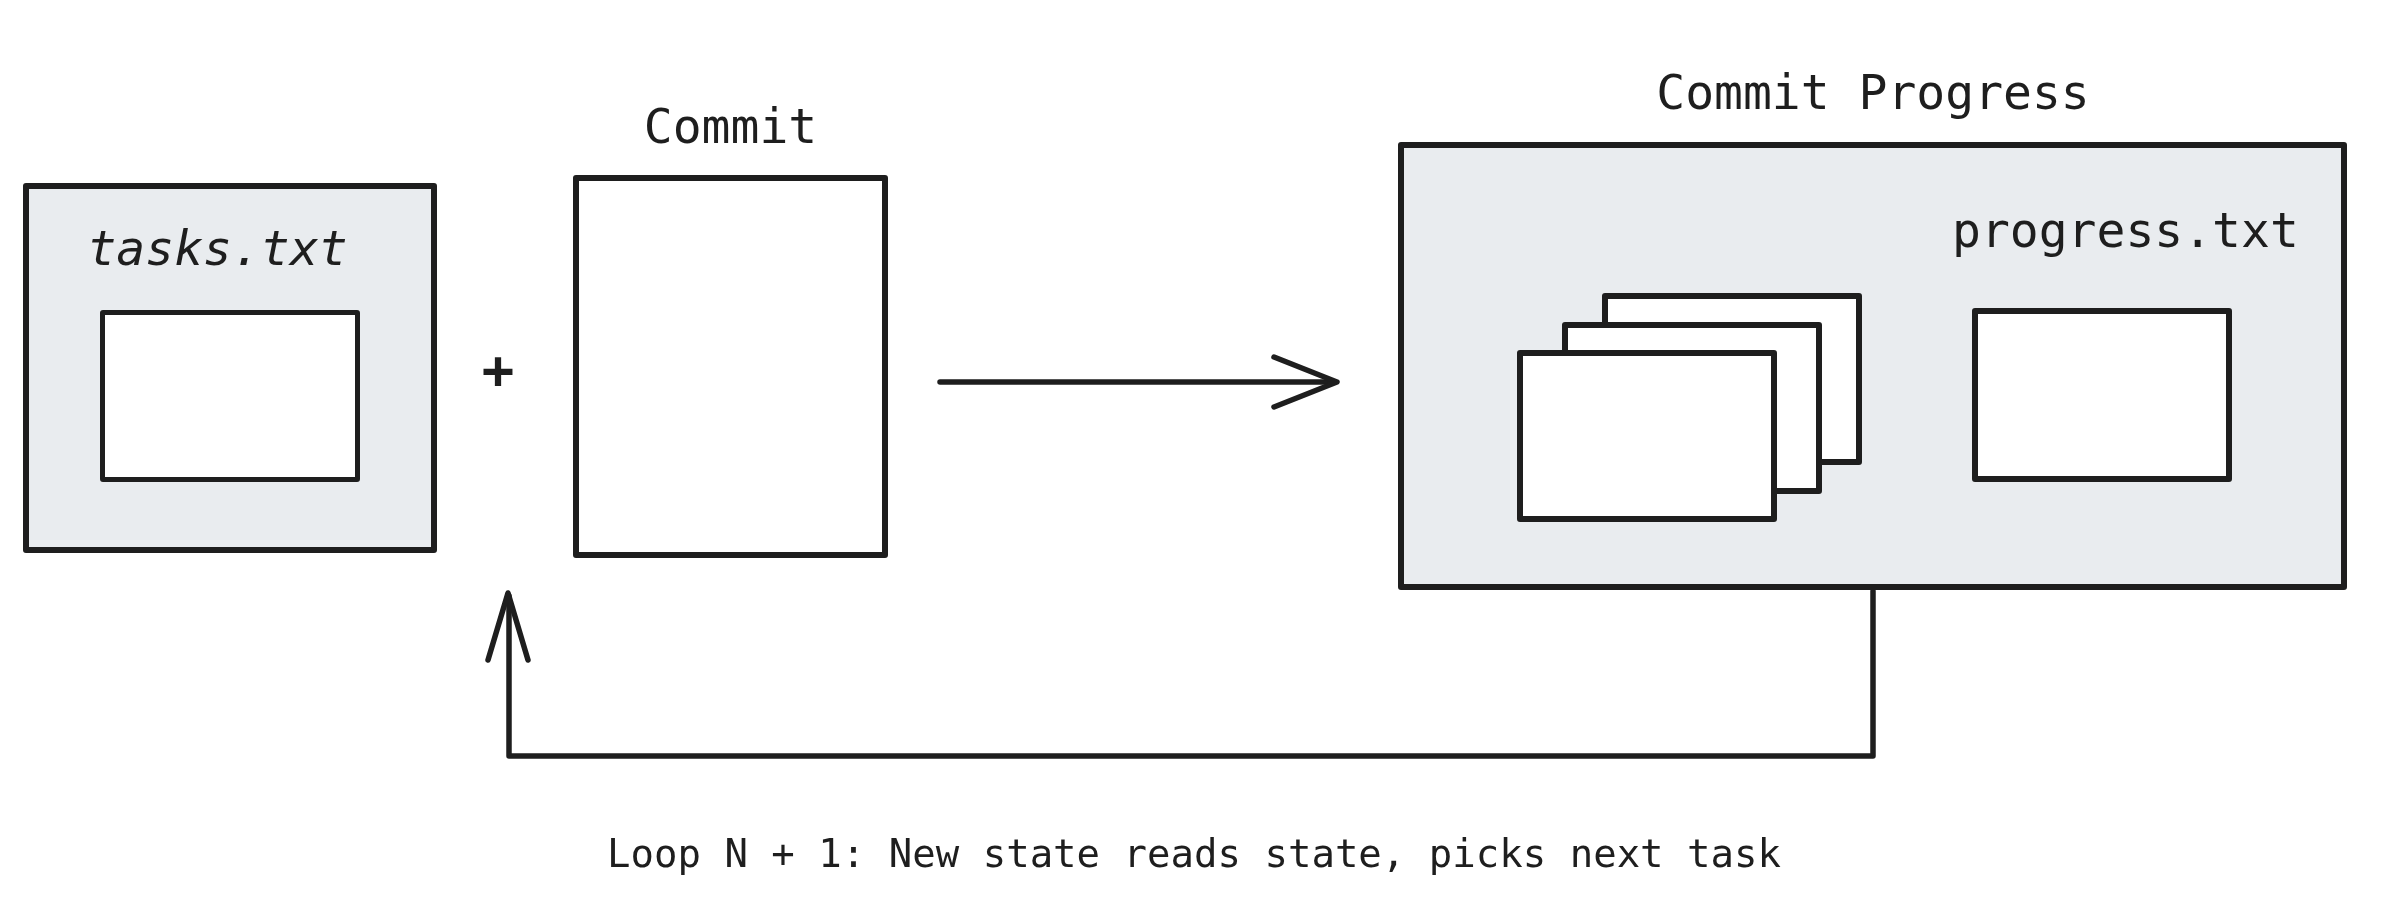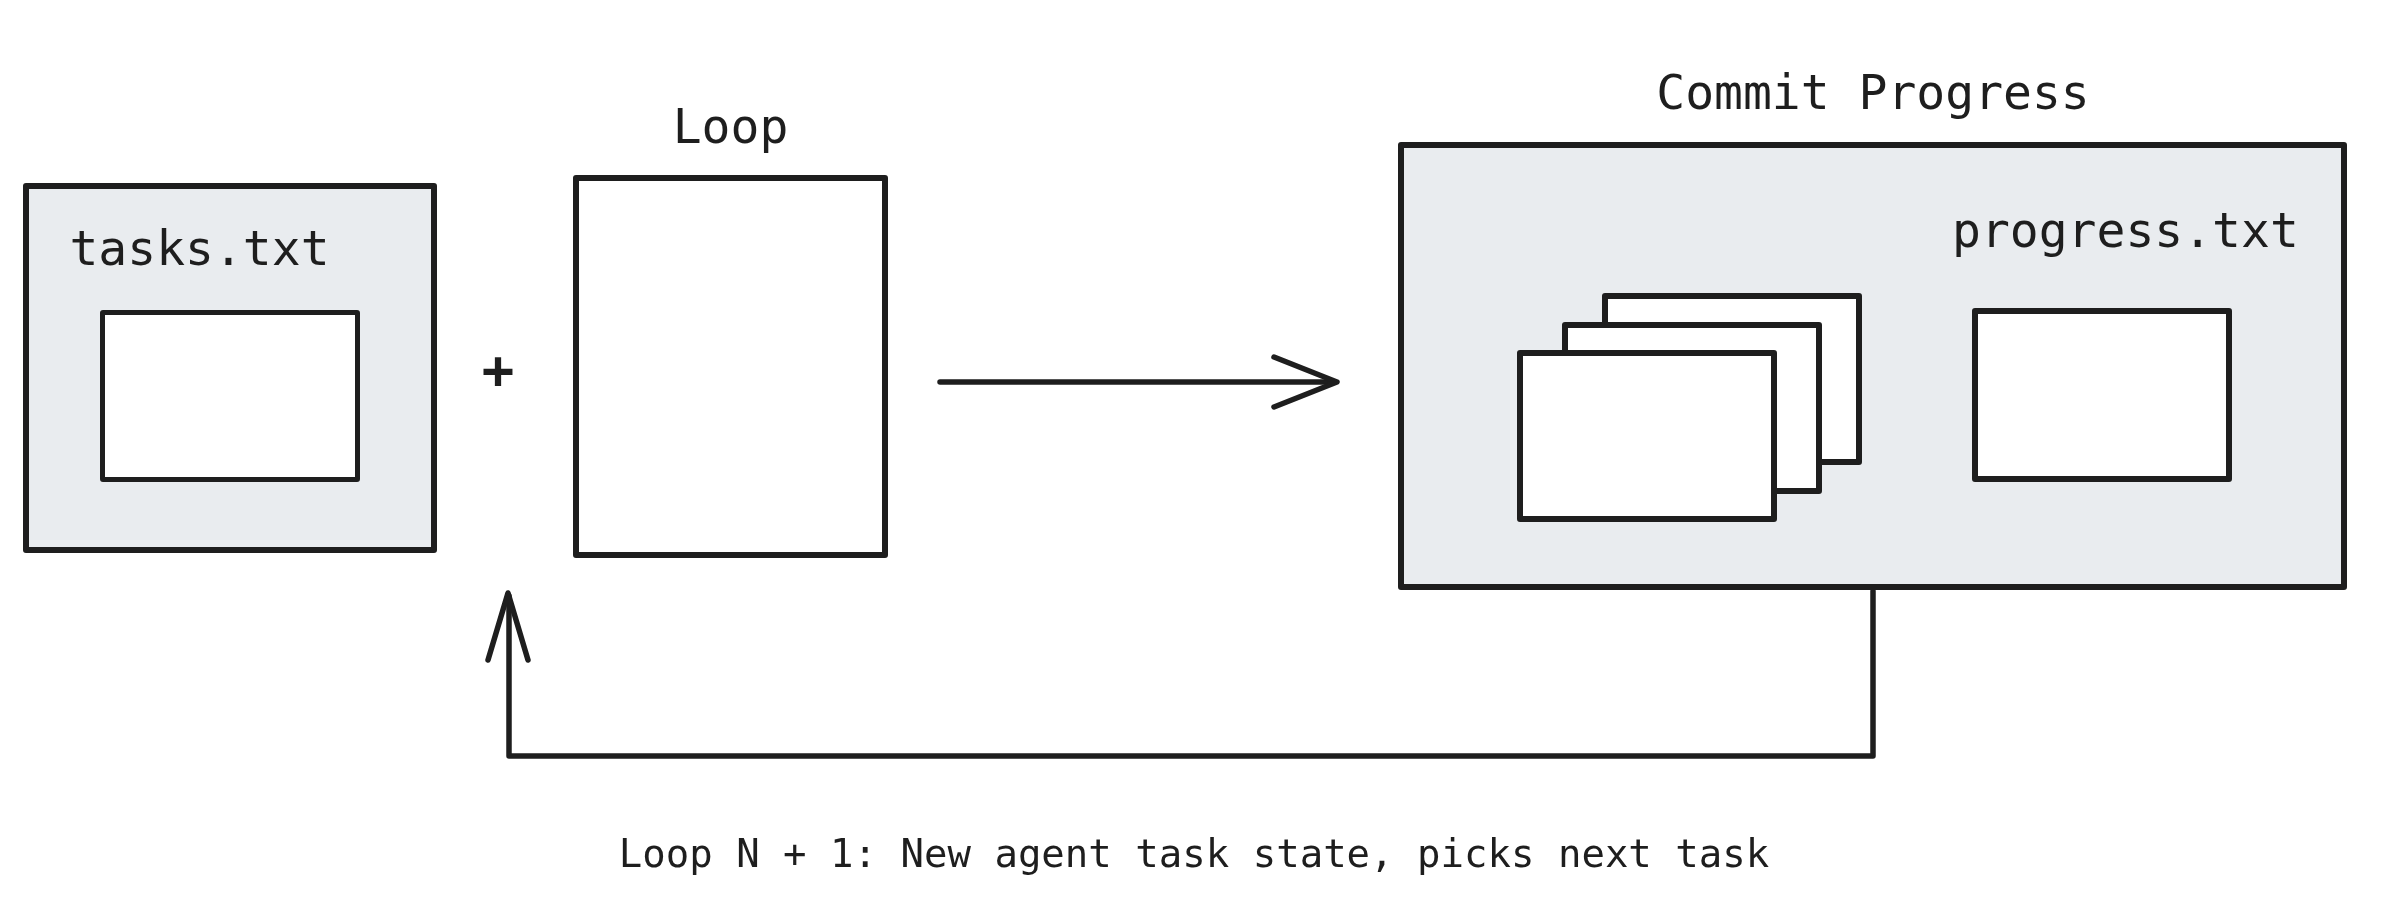--- a/index.html
+++ b/index.html
@@ -56,35 +56,35 @@
       <path d="M 1274 357 L 1337 382 L 1274 407"></path>
     </g>
 
     <g>
       <path d="M 1873 591 L 1873 756 L 509 756 L 509 596"></path>
       <path d="M 488 660 L 508 593 L 528 660"></path>
     </g>
   </svg>
 
   <div class="abs box fill-gray" style="left:23px; top:183px; width:414px; height:370px;"></div>
-  <div class="label fs-big" style="left:7px; top:218px; width:385px;">tasks.txt</div>
+  <div class="label fs-big" style="left:25px; top:218px; width:385px;font-style:italic;">tasks.txt</div>
   <div class="abs box fill-white" style="left:100px; top:310px; width:260px; height:172px; border-width:5px;"></div>
 
   <div class="label fs-plus" style="left:458px; top:336px; width:80px;">+</div>
 
-  <div class="label fs-big" style="left:573px; top:96px; width:315px;">Loop</div>
+  <div class="label fs-big" style="left:573px; top:96px; width:315px;">Commit</div>
   <div class="abs box fill-white" style="left:573px; top:175px; width:315px; height:383px;"></div>
 
 
   <div class="label fs-big" style="left:1623px; top:62px; width:500px;">Commit Progress</div>
   <div class="abs box fill-gray" style="left:1398px; top:142px; width:949px; height:448px;"></div>
 
   <div class="label fs-big" style="left:1952px; top:200px; width:300px;text-align:center;">progress.txt</div>
 
   <div class="abs box fill-white" style="left:1602px; top:293px; width:260px; height:172px;"></div>
   <div class="abs box fill-white" style="left:1562px; top:322px; width:260px; height:172px;"></div>
   <div class="abs box fill-white" style="left:1517px; top:350px; width:260px; height:172px;"></div>
 
   <div class="abs box fill-white" style="left:1972px; top:308px; width:260px; height:174px;"></div>
 
-  <div class="label fs-caption" style="left:594px; top:830px; width:1200px;">Loop N + 1: New agent task state, picks next task</div>
+  <div class="label fs-caption" style="left:594px; top:830px; width:1200px;">Loop N + 1: New state reads state, picks next task</div>
 
 </div>
 
 </body></html>

